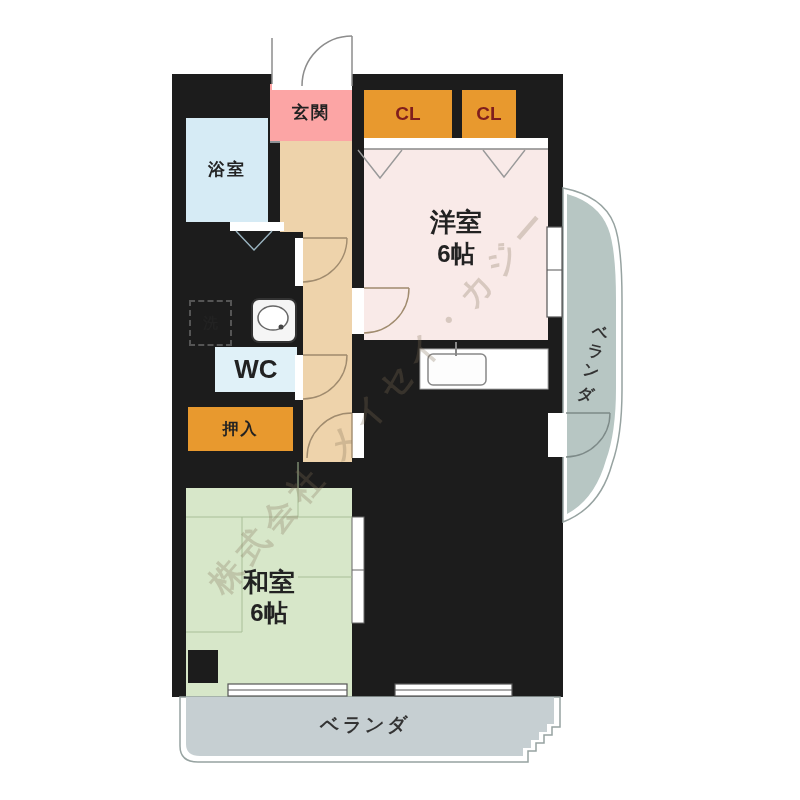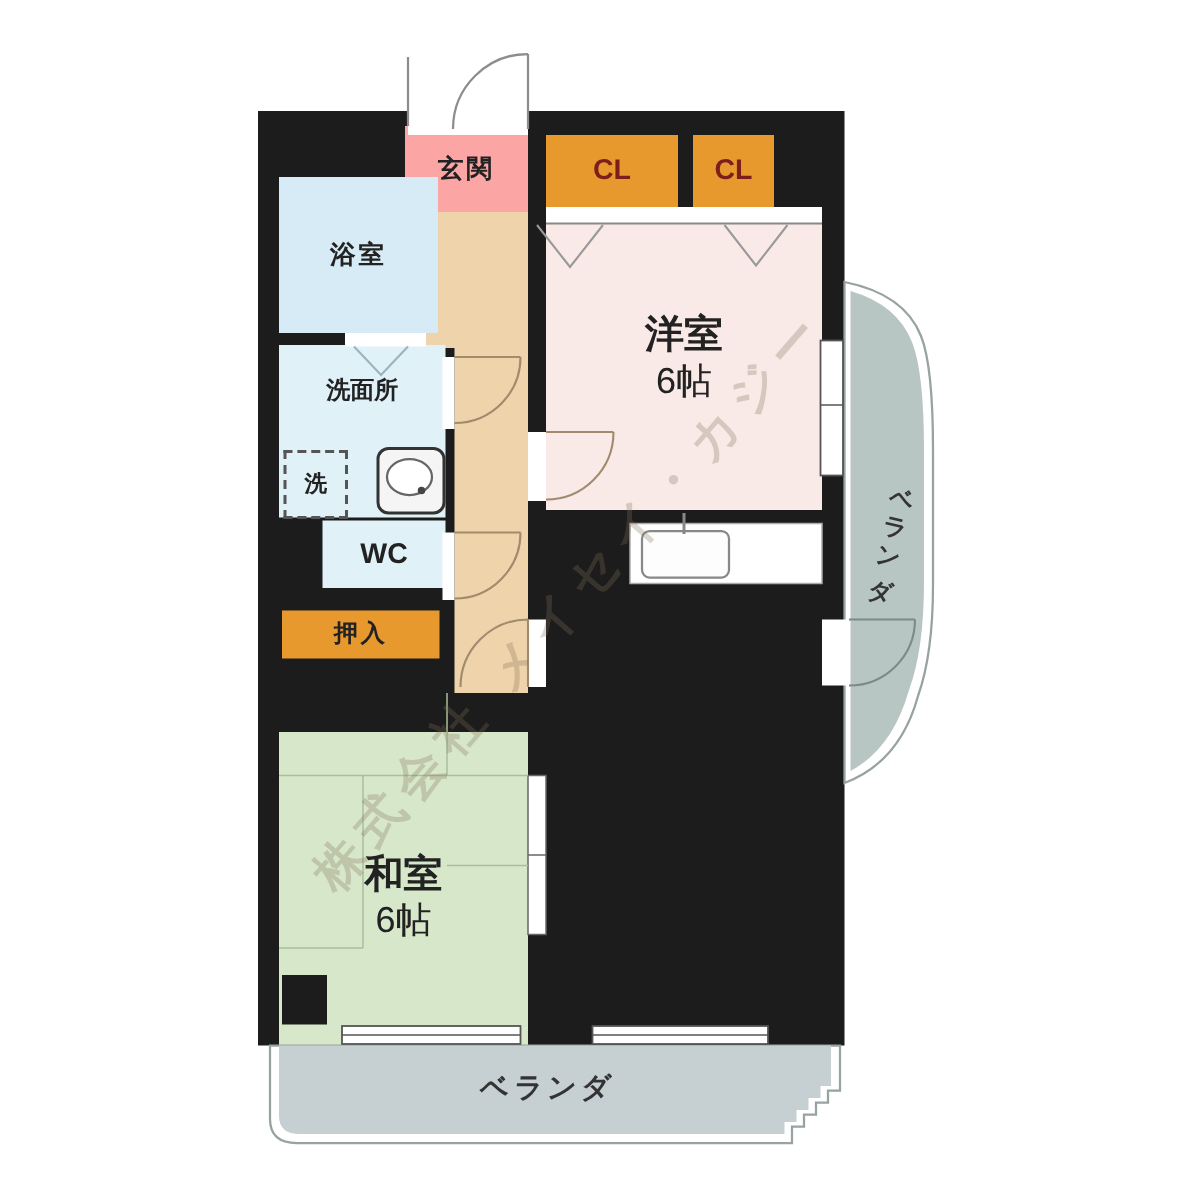--- a/index.html
+++ b/index.html
@@ -10,43 +10,43 @@
   }
   .abs{position:absolute;}
   
   #base-walls{left:172px;top:74px;width:391px;height:623px;background:#1c1c1c;}
   
   .room{display:flex;align-items:center;justify-content:center;flex-direction:column;}
   .rlabel{font-weight:bold;color:#222;line-height:1.15;text-align:center;white-space:nowrap;}
   #genkan{left:270px;top:84px;width:82px;height:57px;border-bottom:2px solid #8d9296;}
   #corridor-upper{left:280px;top:141px;width:72px;height:91px;}
   #corridor-lower{left:303px;top:232px;width:49px;height:230px;}
-  #bathroom{left:186px;top:118px;width:106px;height:104px;}
+  #bathroom{left:186px;top:118px;width:82px;height:104px;}
   #washroom{left:186px;top:230px;width:111px;height:115px;padding-bottom:0;}
   #washroom .rlabel{margin-bottom:52px;}
   #washer-box{left:189px;top:300px;width:39px;height:42px;border:2px dashed #555;background:transparent;}
   #wc{left:215px;top:347px;width:82px;height:45px;}
-  #oshiire{left:188px;top:407px;width:105px;height:32px;}
+  #oshiire{left:188px;top:407px;width:105px;height:44px;}
   #washitsu{left:186px;top:488px;width:166px;height:221px;}
   #yoshitsu{left:364px;top:138px;width:184px;height:202px;}
   #ldk{left:364px;top:353px;width:184px;height:330px;}
   #cl1{left:364px;top:90px;width:88px;height:48px;}
   #cl2{left:462px;top:90px;width:54px;height:48px;}
   #cl-notch{left:452px;top:90px;width:10px;height:34px;background:#1c1c1c;}
   #step-block{left:188px;top:650px;width:30px;height:33px;background:#1c1c1c;}
   
   #genkan .rlabel{font-size:17px;letter-spacing:2px;}
   .cl-label{font-size:19px;color:#7f1d1d;font-weight:bold;}
   #bathroom .rlabel{font-size:17px;letter-spacing:2px;}
   #washroom .rlabel{font-size:16px;}
   #washer-box .rlabel{font-size:15px;}
-  #wc .rlabel{font-size:19px;}
+  #wc .rlabel{font-size:26px;}
   #oshiire .rlabel{font-size:16px;letter-spacing:2px;}
   .big .rlabel{font-size:26px;text-align:right;}
-  .big .rsize{font-size:24px;font-weight:normal;color:#222;}
+  .big .rsize{font-size:24px;font-weight:bold;color:#222;}
   #ldk .rlabel{font-size:29px;}
   #ldk .rsize{font-size:27px;}
   
   #veranda-bottom-label{left:295px;top:712px;width:140px;text-align:center;
     font-size:19px;font-weight:bold;color:#333;letter-spacing:3px;transform:skewX(-6deg);}
   #veranda-right-label{left:572px;top:312px;width:30px;height:110px;
     writing-mode:vertical-rl;text-orientation:upright;font-size:16px;font-weight:bold;color:#333;
     letter-spacing:2px;transform:rotate(13deg);}
   
   #watermark{left:120px;top:230px;width:520px;height:340px;pointer-events:none;
@@ -75,23 +75,20 @@
   </div>
   <div id="cl2" class="abs room" style="background: rgb(232, 153, 46);">
     <span class="cl-label">CL</span>
   </div>
   <div id="cl-notch" class="abs"></div>
 
   <div id="bathroom" class="abs room" style="background: rgb(214, 235, 245);">
     <span class="rlabel">浴室</span>
   </div>
 
-  <div id="washroom" class="abs room" style="background: rgb(224, 241, 248);">
-    <span class="rlabel">洗面所</span>
-  </div>
 
   <div id="washer-box" class="abs room">
     <span class="rlabel">洗</span>
   </div>
 
   <div id="wc" class="abs room" style="background: rgb(224, 241, 248);">
     <span class="rlabel">WC</span>
   </div>
 
   <div id="oshiire" class="abs room" style="background: rgb(232, 153, 46);">

